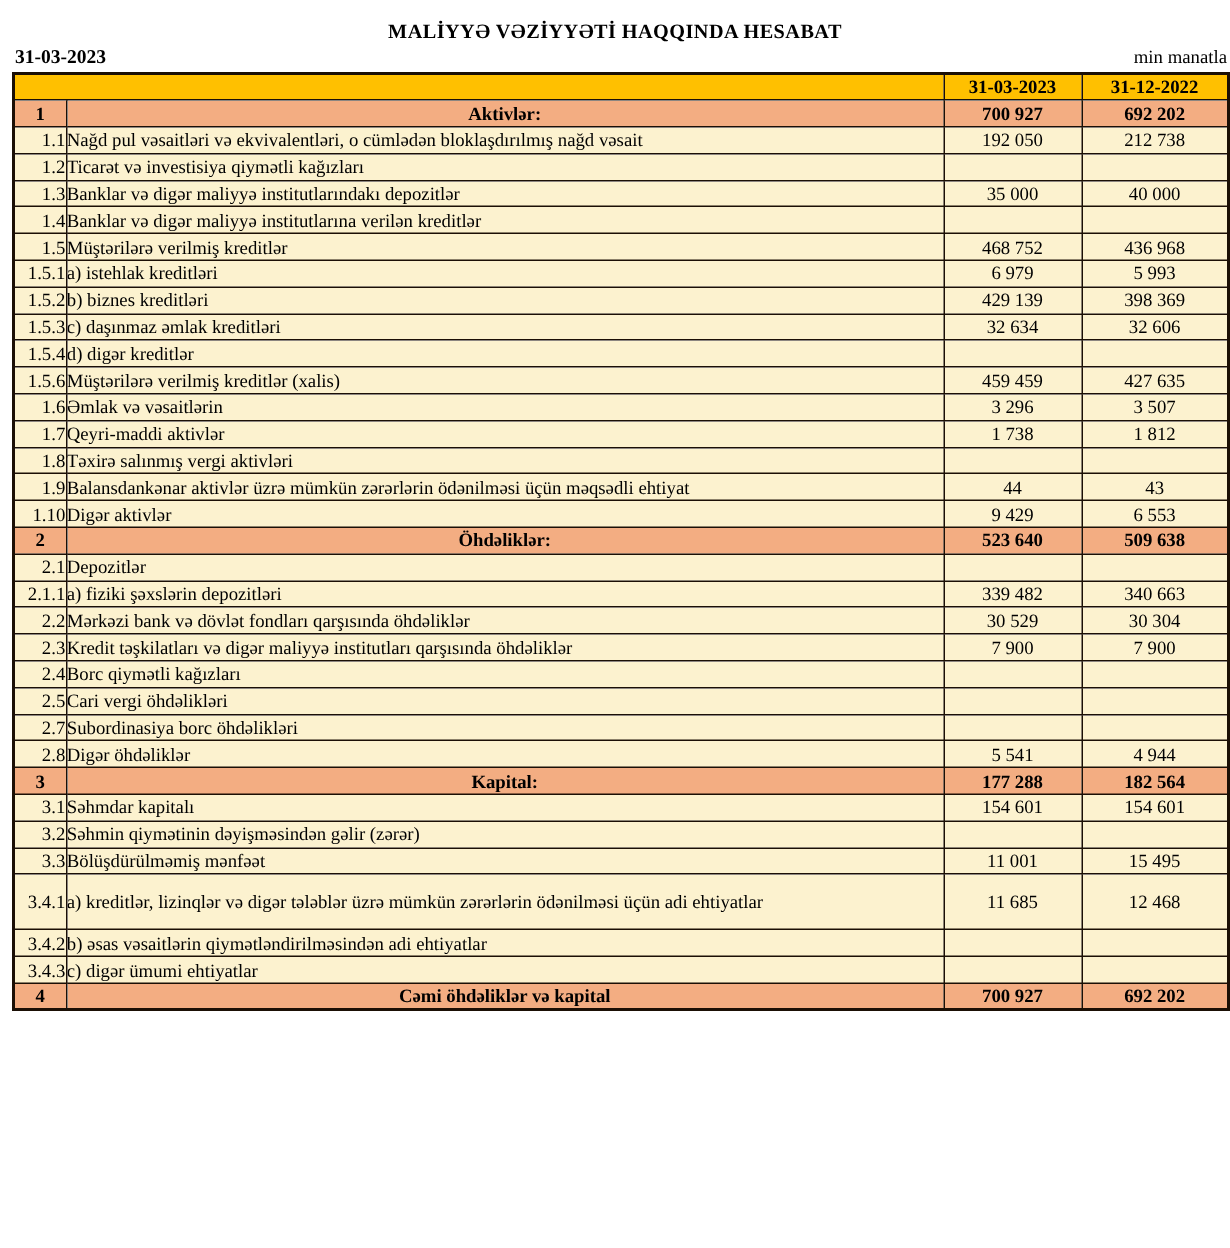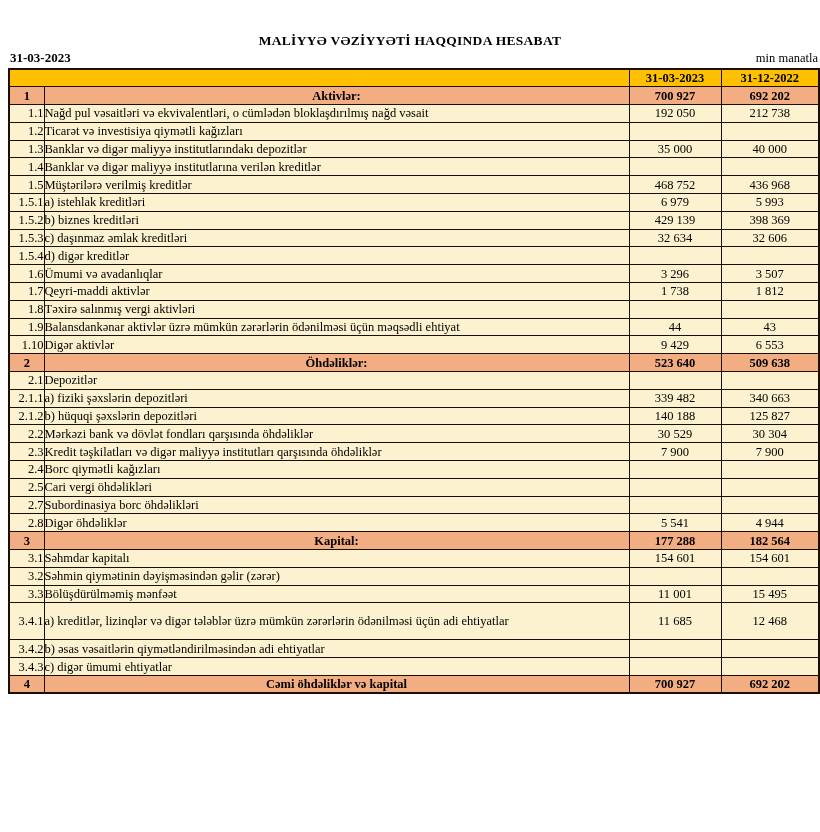--- a/index.html
+++ b/index.html
@@ -9,21 +9,20 @@
     background: #ffffff;
     font-family: "Liberation Serif", "DejaVu Serif", serif;
     overflow: hidden;
   }
   .page-title {
     text-align: center;
     font-weight: bold;
     font-size: 13.5px;
     letter-spacing: 0.3px;
     padding-top: 13px;
-    margin-top: 20px;
   }
   .meta-row {
     display: flex;
     justify-content: space-between;
     align-items: flex-end;
     padding: 1px 2px 0 10px;
   }
   .report-date { font-weight: bold; font-size: 13px; }
   .unit-label  { font-weight: normal; font-size: 12.5px; }
   table.fin {
@@ -134,22 +133,28 @@
         <td class="val">32 634</td>
         <td class="val">32 606</td>
       </tr>
       <tr class="normal">
         <td class="num">1.5.4</td>
         <td class="label">d) digər kreditlər</td>
         <td class="val"></td>
         <td class="val"></td>
       </tr>
       <tr class="normal">
+        <td class="num">1.5.6</td>
+        <td class="label">Müştərilərə verilmiş kreditlər (xalis)</td>
+        <td class="val">459 459</td>
+        <td class="val">427 635</td>
+      </tr>
+      <tr class="normal">
         <td class="num">1.6</td>
-        <td class="label">Ümumi və avadanlıqlar</td>
+        <td class="label">Əmlak və vəsaitlərin</td>
         <td class="val">3 296</td>
         <td class="val">3 507</td>
       </tr>
       <tr class="normal">
         <td class="num">1.7</td>
         <td class="label">Qeyri-maddi aktivlər</td>
         <td class="val">1 738</td>
         <td class="val">1 812</td>
       </tr>
       <tr class="normal">
@@ -180,26 +185,20 @@
         <td class="num">2.1</td>
         <td class="label">Depozitlər</td>
         <td class="val"></td>
         <td class="val"></td>
       </tr>
       <tr class="normal">
         <td class="num">2.1.1</td>
         <td class="label">a) fiziki şəxslərin depozitləri</td>
         <td class="val">339 482</td>
         <td class="val">340 663</td>
-      </tr>
-      <tr class="normal">
-        <td class="num">2.1.2</td>
-        <td class="label">b) hüquqi şəxslərin depozitləri</td>
-        <td class="val">140 188</td>
-        <td class="val">125 827</td>
       </tr>
       <tr class="normal">
         <td class="num">2.2</td>
         <td class="label">Mərkəzi bank və dövlət fondları qarşısında öhdəliklər</td>
         <td class="val">30 529</td>
         <td class="val">30 304</td>
       </tr>
       <tr class="normal">
         <td class="num">2.3</td>
         <td class="label">Kredit təşkilatları və digər maliyyə institutları qarşısında öhdəliklər</td>

